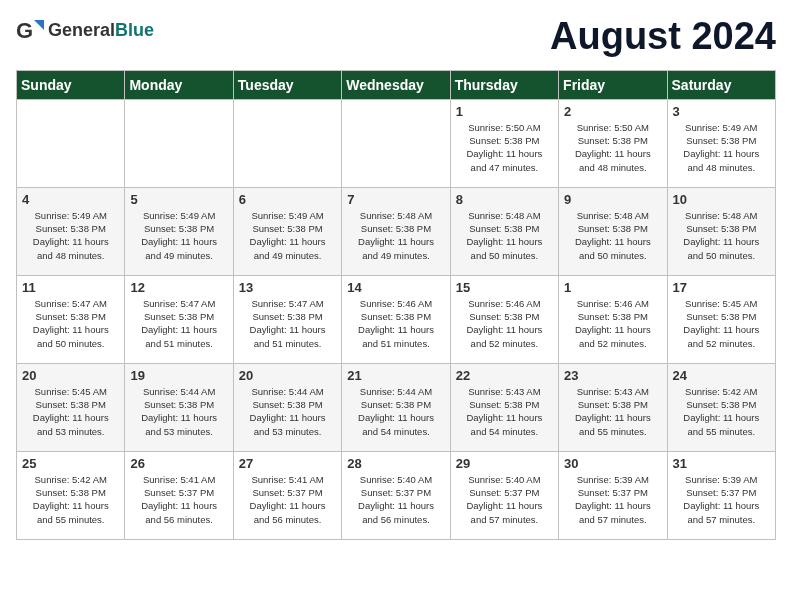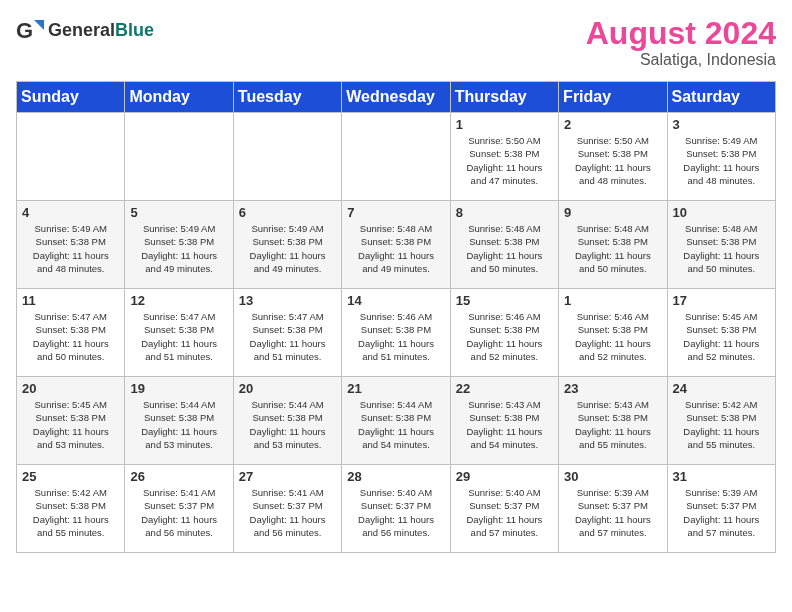--- a/index.html
+++ b/index.html
@@ -33,38 +33,38 @@
     }
     .logo-icon {
       width: 28px;
       height: 28px;
       margin-right: 4px;
     }
     .title-block {
       text-align: right;
     }
     .month-title {
-      font-size: 32px;
-      font-weight: bold;
-      color: #ec4899;
+      font-size: 38px;
+      font-weight: bold;
+      color: #0f172a;
       line-height: 1.1;
     }
     .location-title {
       font-size: 16px;
       color: #555;
     }
     table {
       width: 100%;
       border-collapse: collapse;
       table-layout: fixed;
     }
     thead th {
-      background-color: #1d4ed8;
+      background-color: #14532d;
       color: #fff;
-      font-size: 16px;
+      font-size: 14px;
       font-weight: bold;
       padding: 6px 4px;
       text-align: left;
       border: 1px solid #c0c0c0;
     }
     tbody td {
       border: 1px solid #c0c0c0;
       vertical-align: top;
       padding: 4px 5px;
       font-size: 9.5px;
@@ -99,21 +99,20 @@
     <svg class="logo-icon" viewBox="0 0 28 28" xmlns="http://www.w3.org/2000/svg">
       <text x="0" y="22" font-size="22" font-weight="bold" fill="#333">G</text>
       <polygon points="18,4 28,4 28,14" fill="#2a75c7"></polygon>
     </svg>
     <div>
       <span class="logo-text-general">General</span><span class="logo-text-blue">Blue</span>
     </div>
   </div>
   <div class="title-block">
     <div class="month-title">August 2024</div>
-    <div class="location-title">Salatiga, Indonesia</div>
   </div>
 </div>
 
 <table>
   <thead>
     <tr>
     <th>Sunday</th>
         <th>Monday</th>
         <th>Tuesday</th>
         <th>Wednesday</th>

